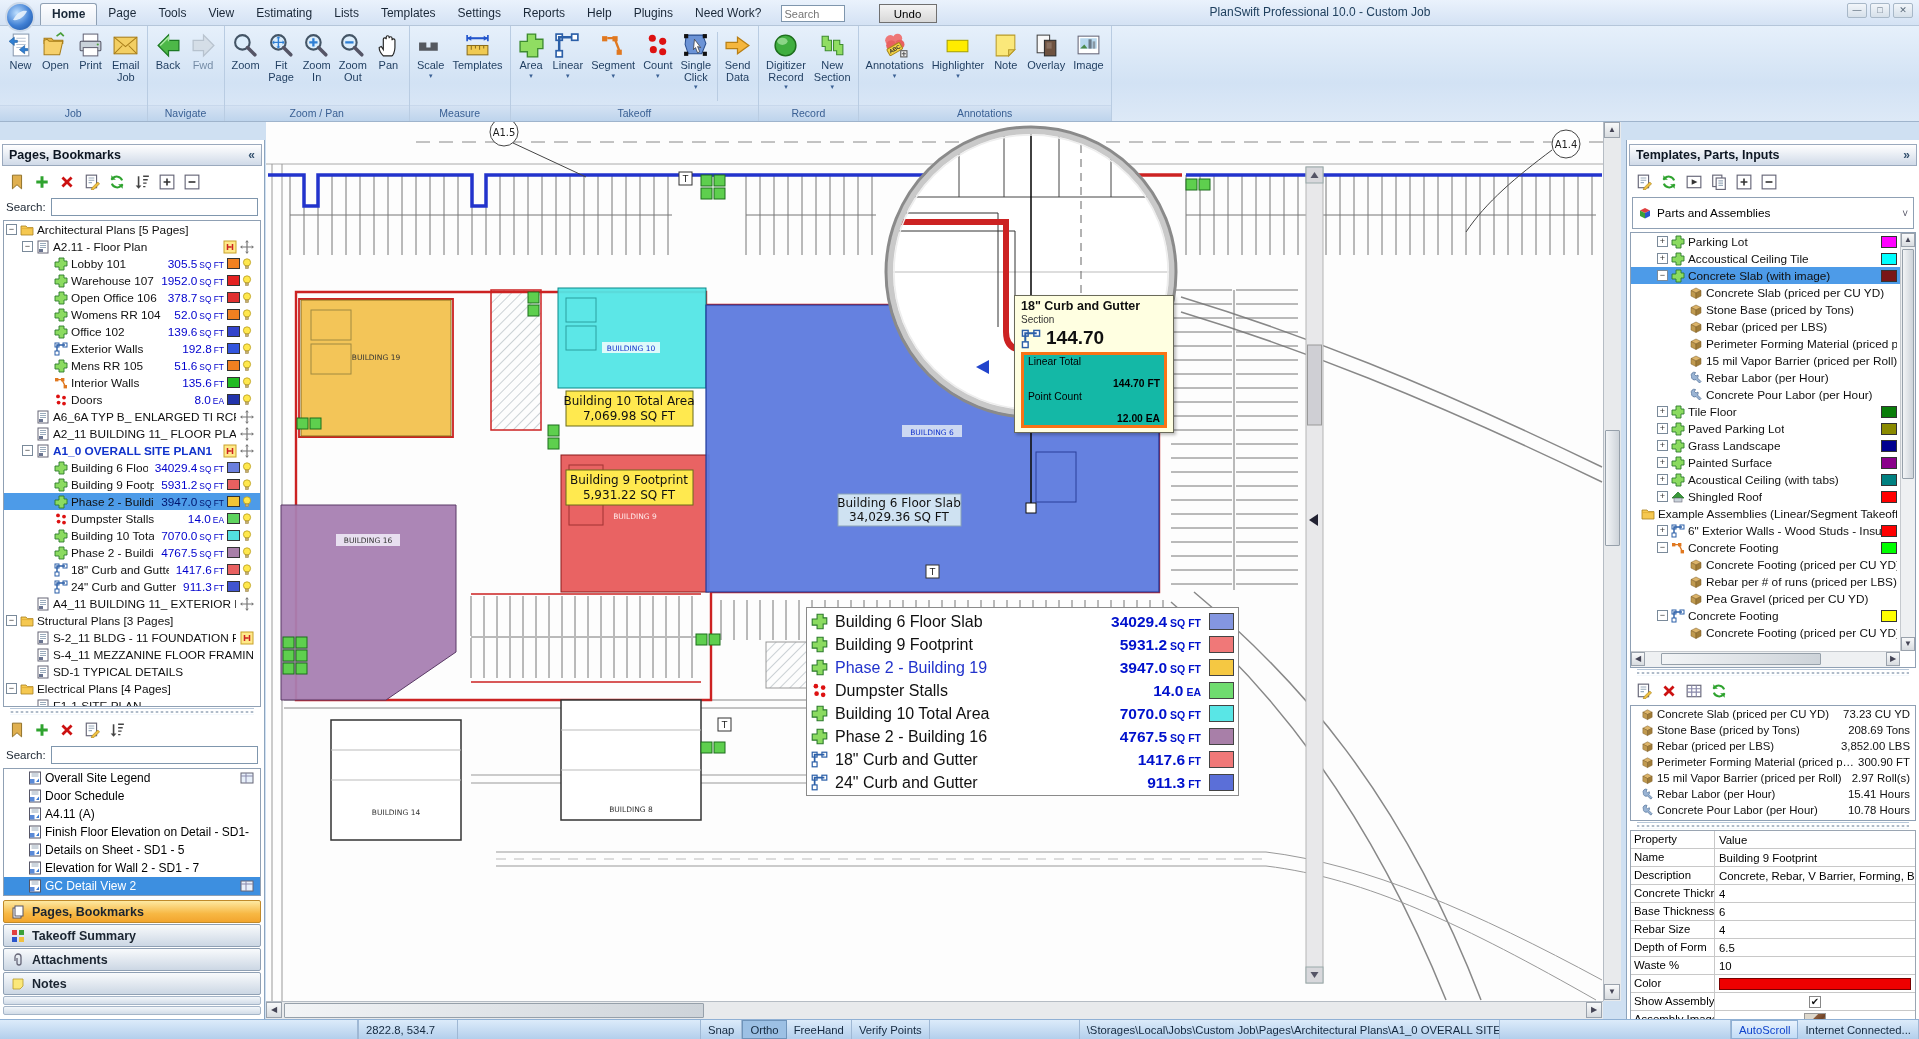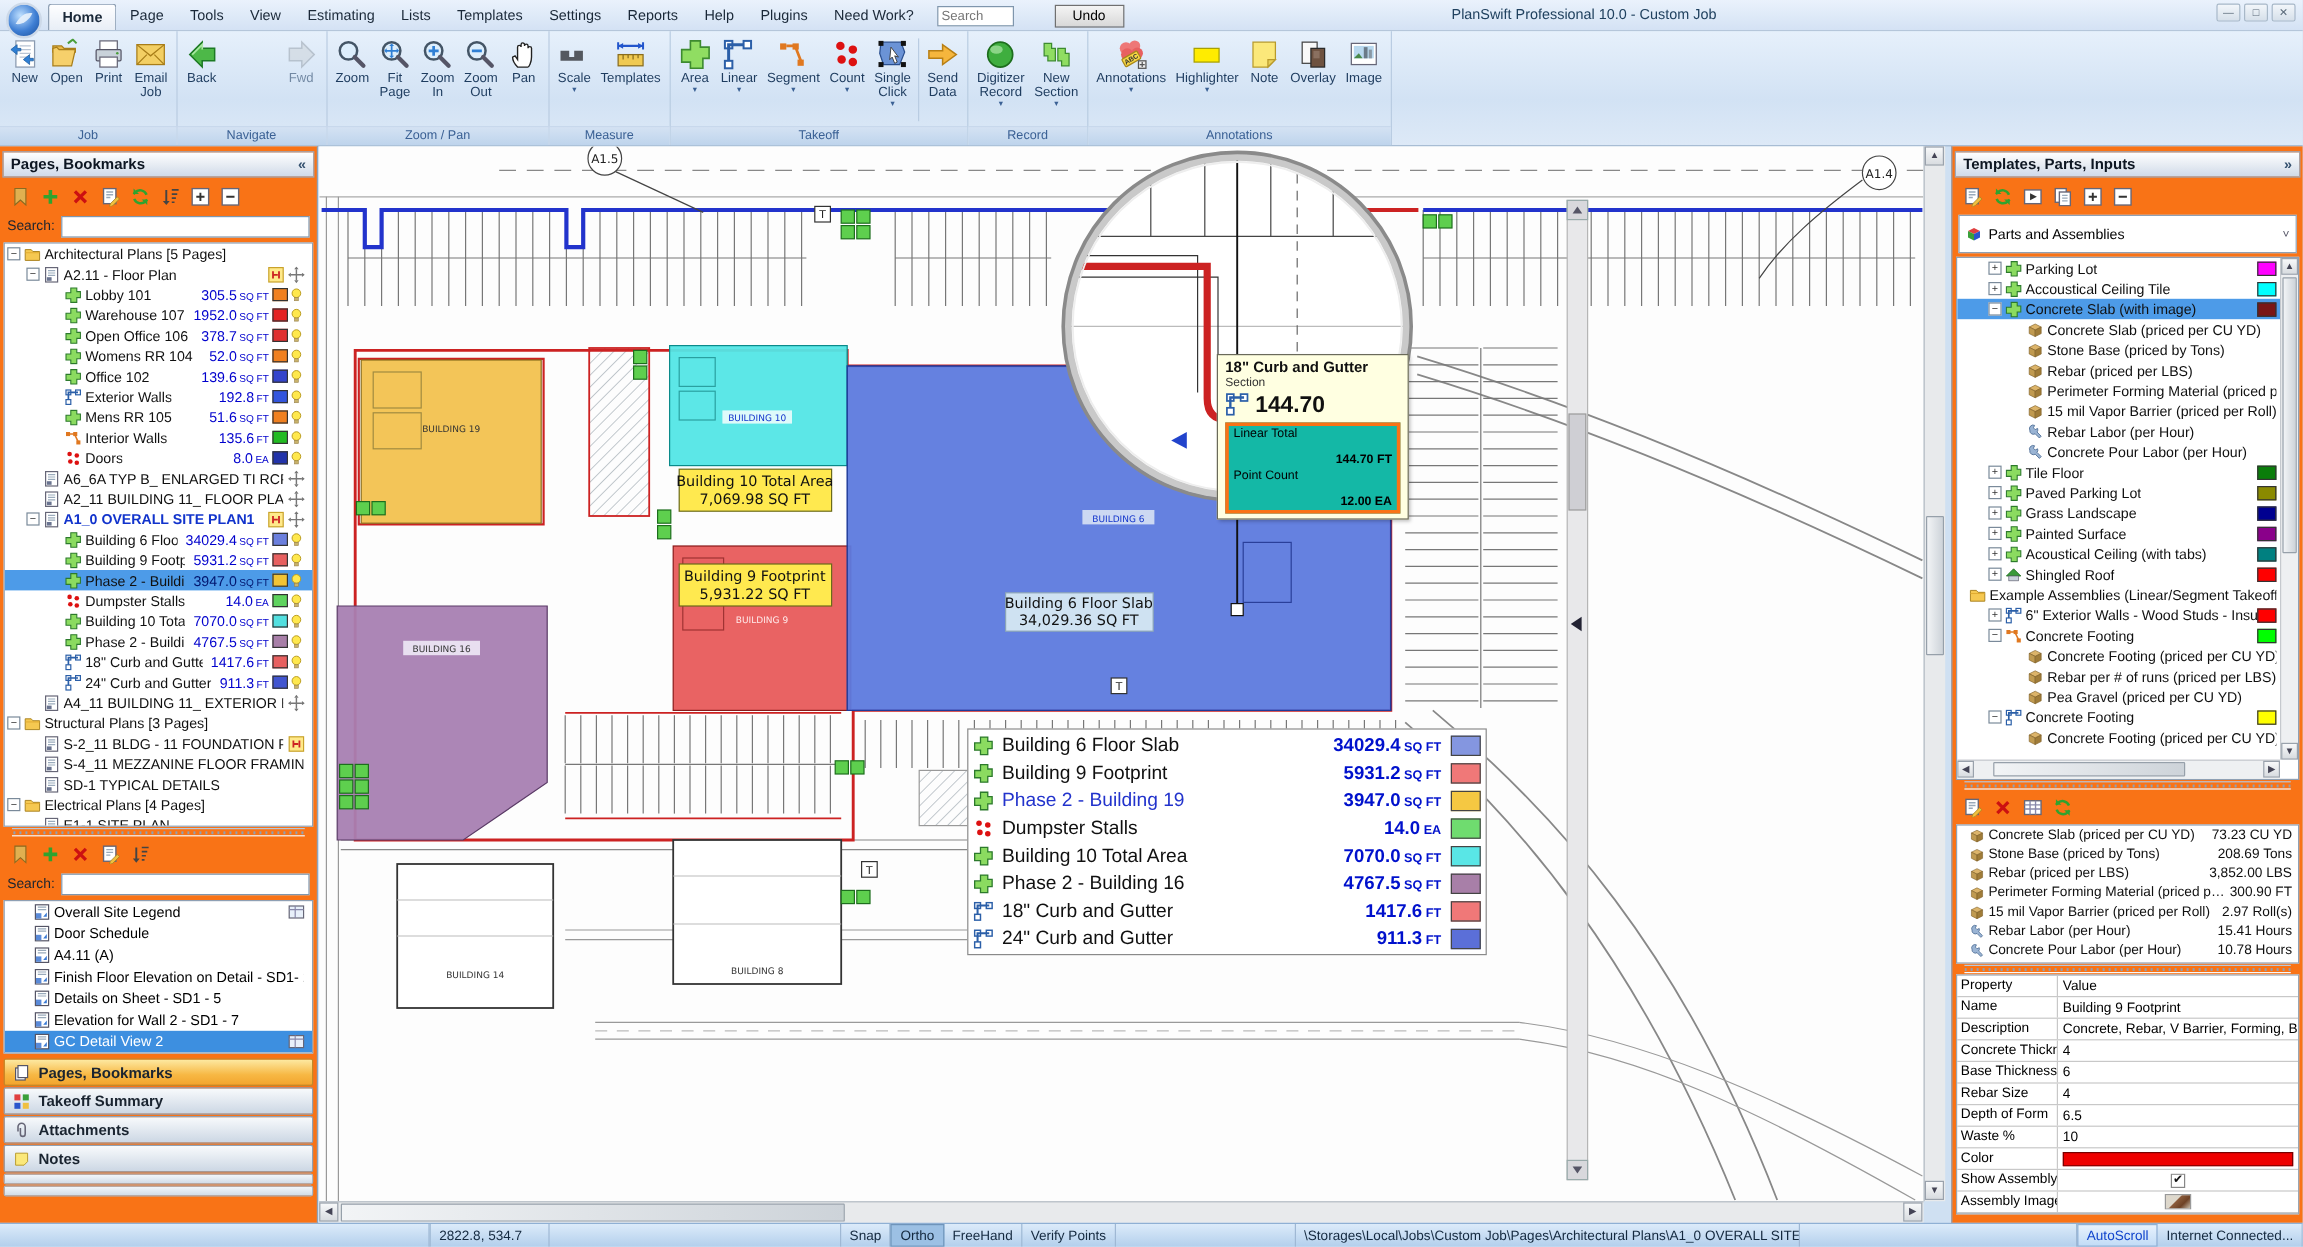--- a/index.html
+++ b/index.html
@@ -27,26 +27,26 @@
 
   
   #ribbon { position:absolute; left:0; top:26px; width:1919px; height:96px;
     background:linear-gradient(#e6f0fb,#d2e2f4 60%,#dde9f7); border-bottom:1px solid #9fb4cc; display:flex; }
   .rgroup { position:relative; display:flex; align-items:flex-start; padding:4px 3px 18px 3px; border-right:1px solid #b9cce2; }
   .rgroup-label { position:absolute; bottom:0; left:0; right:0; height:16px; text-align:center; font-size:10.5px;
     color:#3a6094; background:linear-gradient(#d4e2f3,#bed4ec); border-top:1px solid #c8d8ec; line-height:15px; }
   .rbtn { display:flex; flex-direction:column; align-items:center; gap:1px; padding:2px 4px 0 4px; min-width:35px;
     font-size:11px; color:#1e3c5f; text-align:center; line-height:11.5px; white-space:pre-line; }
   .rbtn svg { width:27px; height:27px; flex:none; }
-  .rbtn.disabled { opacity:.55;margin-left:48px; }
+  .rbtn.disabled { opacity:.55; }
   .rarrow { font-size:7px; color:#3a6094; line-height:6px; }
   .vsep { width:1px; background:#b9cce2; margin:2px 2px; align-self:stretch; }
 
   
-  .panel { position:absolute; top:122px; height:897px; background:#f97316; }
+  .panel { position:absolute; top:140px; height:897px; background:#ffffff; }
   .panel-header { height:22px; margin:4px 2px 2px 2px; background:linear-gradient(#ffffff,#d0dae8);
     border:1px solid #9aa9bd; display:flex; align-items:center; padding:0 6px; font-weight:bold; font-size:12.5px; color:#0d1622; }
   .panel-header .chev { margin-left:auto; font-weight:bold; color:#33506e; font-size:12px; }
   .mini-toolbar { display:flex; align-items:center; gap:9px; padding:5px 9px; height:28px; }
   .mini-toolbar svg { width:16px; height:16px; }
   .search-row { display:flex; align-items:center; gap:5px; padding:2px 6px 4px 6px; font-size:11.5px; color:#1a2430; }
   .search-row input { flex:1; height:18px; border:1px solid #7f96ad; background:#fff; font-size:11px; padding:0 3px; }
   .tree { background:#fff; border:1px solid #8fa0b4; margin:0 3px; overflow:hidden; position:relative; }
   .trow { display:flex; align-items:center; height:17px; font-size:11.8px; color:#101010; white-space:nowrap; padding-right:3px; }
   .trow.sel { background:#4d9be8; }
@@ -96,21 +96,21 @@
   .lgname.blue { color:#2233cc; }
   .lgval { font-size:15.5px; font-weight:bold; color:#0011cc; white-space:nowrap; }
   .lgunit { font-size:10.5px; font-weight:bold; color:#0011cc; margin:3px 2px 0 3px; }
   .lgswatch { width:25px; height:17px; border:1px solid #444; margin-left:6px; flex:none; }
 
   
   #mag-tooltip { position:absolute; left:748px; top:173px; width:160px; background:#ffffe1; border:1px solid #6a6a5a;
     box-shadow:2px 2px 3px rgba(0,0,0,.25); padding:3px 6px 4px 6px; z-index:4; }
   #mt-title { font-size:12.5px; font-weight:bold; color:#101010; }
   #mt-sub { font-size:10px; color:#333; margin:1px 0 2px 0; }
-  #mt-valrow { display:flex; align-items:flex-start; gap:5px; }
+  #mt-valrow { display:flex; align-items:flex-end; gap:5px; }
   #mt-valrow svg { width:20px; height:20px; }
   #mt-value { font-size:19px; font-weight:bold; color:#101010; }
   #mt-table { border:3px solid #f97316; background:#14b8a6; margin-top:3px; }
   .mtrow { display:flex; font-size:10.3px; padding:1px 4px; }
   .mtrow span:last-child { margin-left:auto; font-weight:bold;margin-top:22px; }
 
   
   #right-panel { left:1626px; width:293px; border-left:1px solid #8da4bd; }
   #rp-dropdown { display:flex; align-items:center; gap:5px; height:22px; margin:1px 5px 3px 5px; background:#fff;
     border:1px solid #8fa0b4; font-size:11.8px; padding:15px 5px; }

